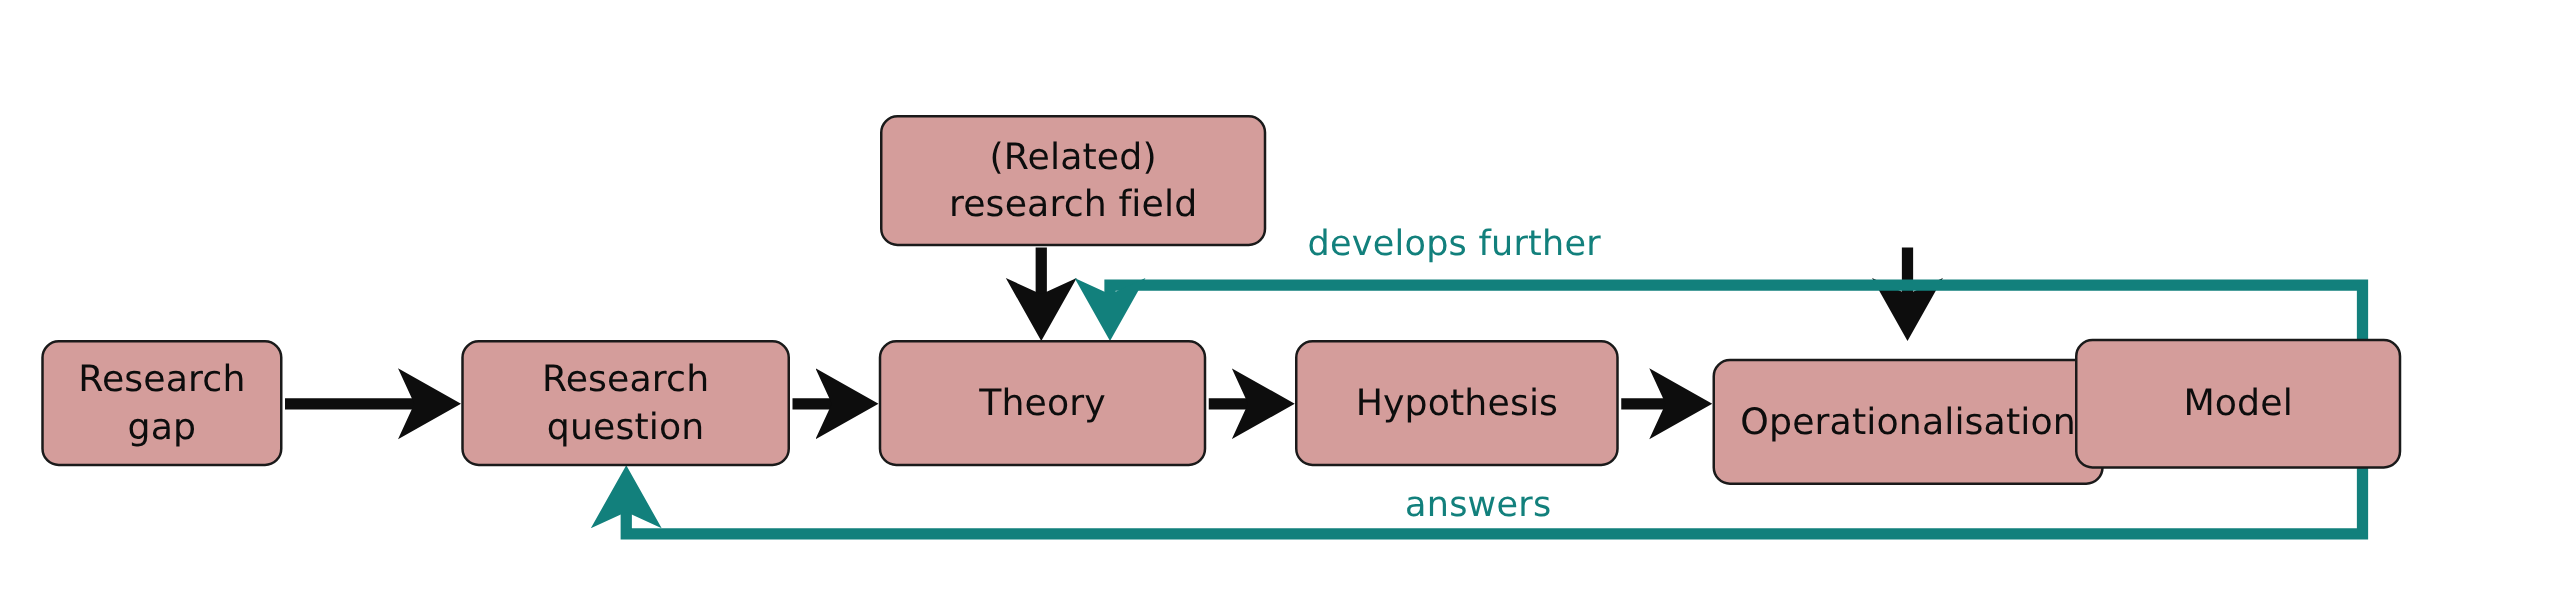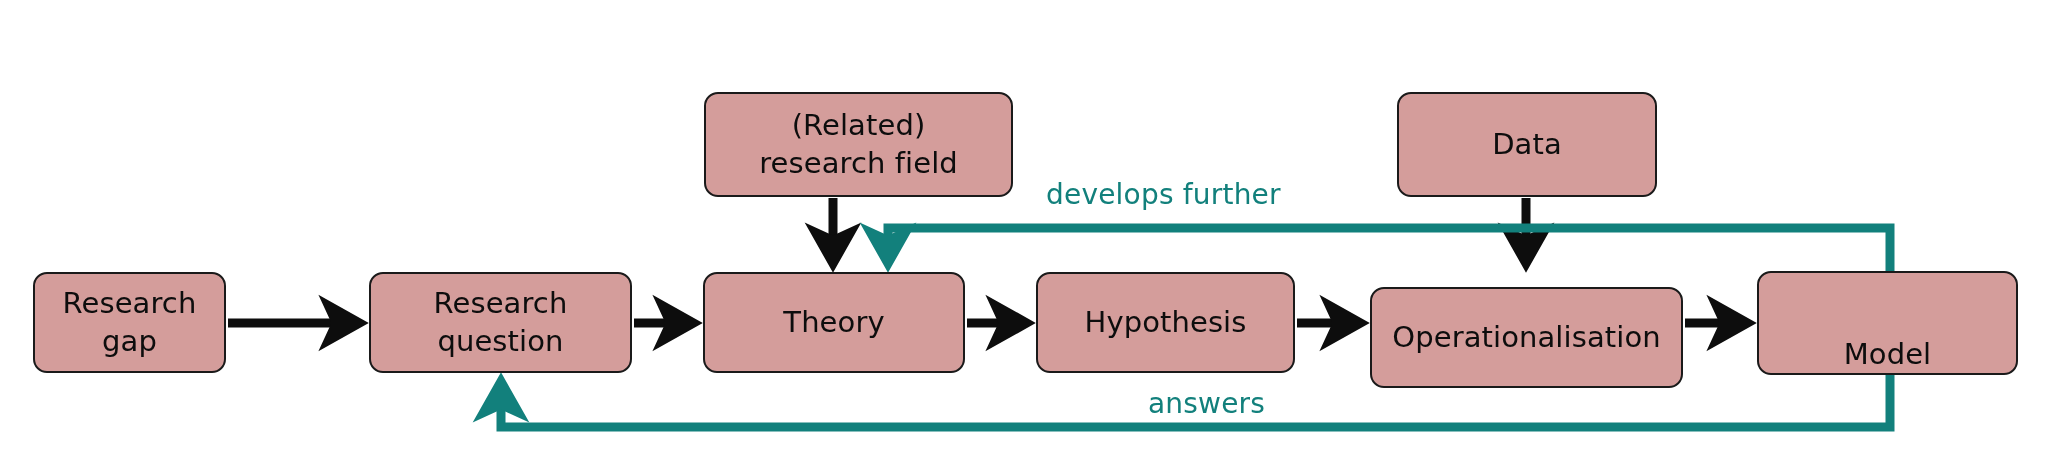--- a/index.html
+++ b/index.html
@@ -97,29 +97,26 @@
   </div>
 
   <div class="node-box" style="left:703px; top:272px; width:262px; height:101px;">
     <span>Theory</span>
   </div>
 
   <div class="node-box" style="left:1036px; top:272px; width:259px; height:101px;">
     <span>Hypothesis</span>
   </div>
 
-  <div class="node-box" style="left:1397px; top:92px; width:260px; height:105px;">
-    <span>Data</span>
-  </div>
 
   <div class="node-box" style="left:1370px; top:272px; width:313px; height:101px;margin-top:15px;">
     <span>Operationalisation</span>
   </div>
 
-  <div class="node-box" style="left:1757px; top:271px; width:261px; height:104px;align-items:flex-end;">
+  <div class="node-box" style="left:1660px; top:271px; width:261px; height:104px;">
     <span>Model</span>
   </div>
 
   <div class="edge-label" style="left:1046px; top:178px;">develops further</div>
 
-  <div class="edge-label" style="left:1124px; top:387px;margin-left:24px;">answers</div>
+  <div class="edge-label" style="left:1124px; top:387px;">answers</div>
 
 </div>
 
 </body></html>

